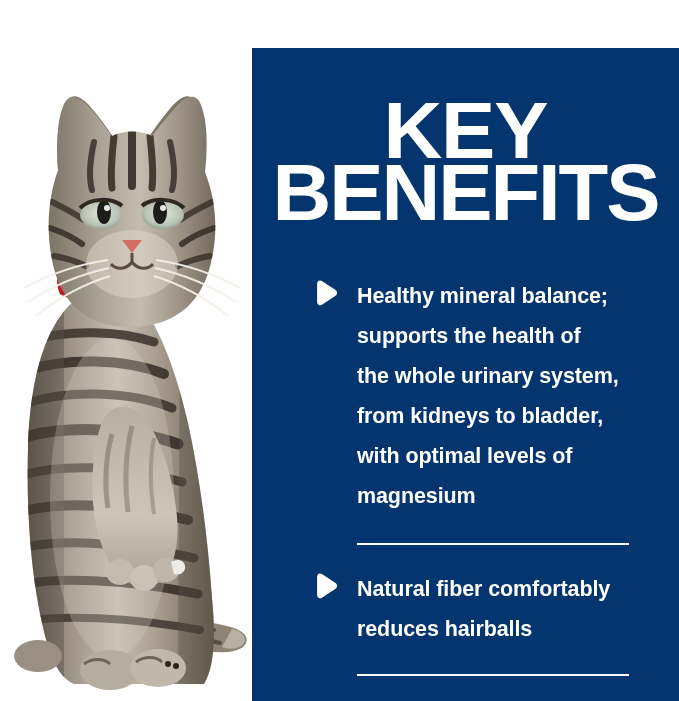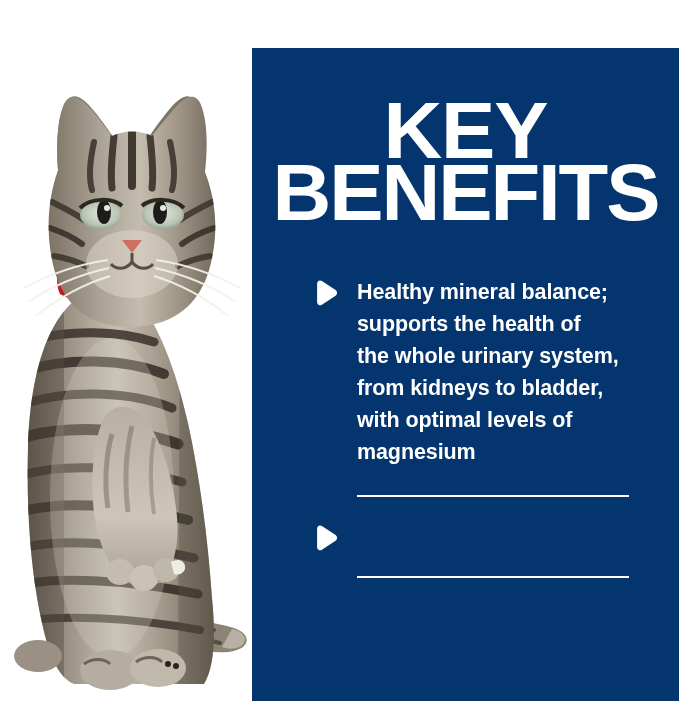--- a/index.html
+++ b/index.html
@@ -94,21 +94,21 @@
     margin-top: 4px;
     margin-right: 18px;
   }
   .bullet-icon svg { display: block; }
 
   .benefit-text {
     color: #ffffff;
     font-family: "Liberation Sans", sans-serif;
     font-weight: 700;
     font-size: 21.5px;
-    line-height: 32px;
+    line-height: 40px;
     letter-spacing: -0.1px;
     white-space: pre-line;
     margin: 0;
     padding: 0;
   }
 
   .divider {
     height: 2px;
     background: #ffffff;
     width: 272px;
@@ -310,20 +310,22 @@
       <div class="divider"></div>
       <div class="gap-b"></div>
 
       <div class="benefit">
         <div class="benefit-row">
           <span class="bullet-icon">
             <svg width="26" height="26" viewBox="0 0 26 26" xmlns="http://www.w3.org/2000/svg">
               <path d="M5.2 3.6 C5.2 1.9 6.9 1.0 8.3 1.9 L22.0 10.9 C23.3 11.8 23.3 13.9 22.0 14.8 L8.3 23.8 C6.9 24.7 5.2 23.8 5.2 22.1 Z" fill="#ffffff" stroke="#ffffff" stroke-width="2.2" stroke-linejoin="round"></path>
             </svg>
           </span>
+          <p class="benefit-text">Natural fiber comfortably
+reduces hairballs</p>
         </div>
       </div>
 
       <div class="gap-c"></div>
       <div class="divider"></div>
       <div class="gap-d"></div>
 
 
     </div>
   </div>

